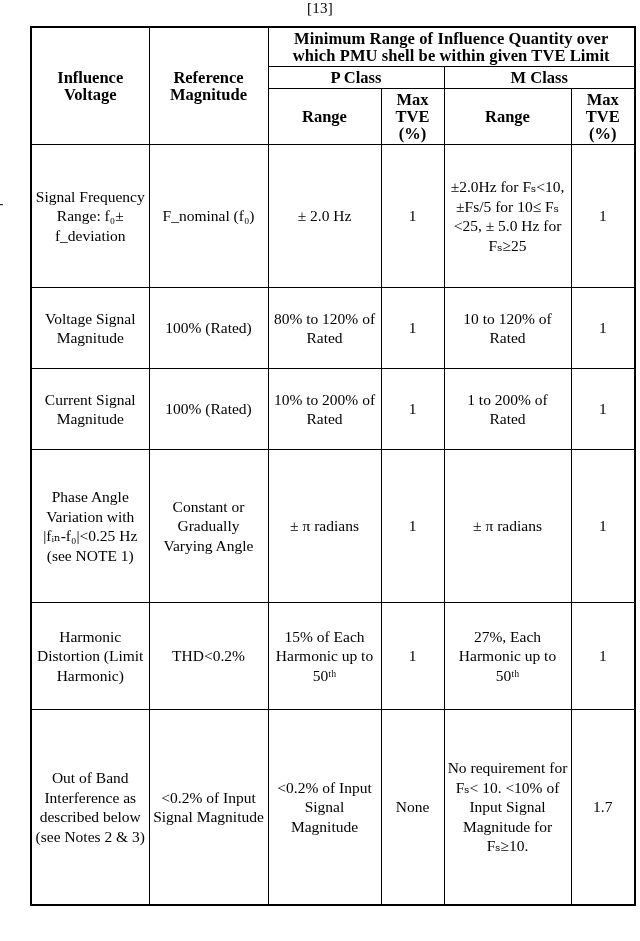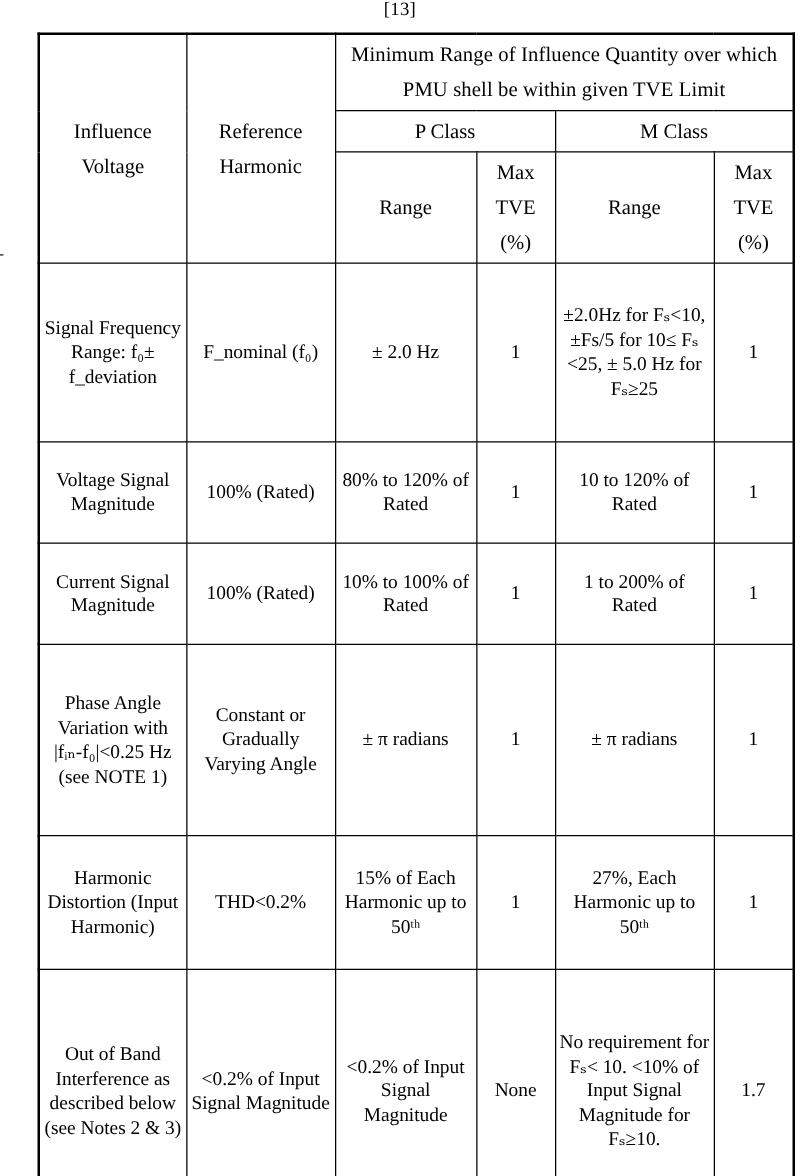--- a/index.html
+++ b/index.html
@@ -69,23 +69,23 @@
   table.spec th,
   table.spec td {
     text-align: center;
     vertical-align: middle;
     padding: 2px 3px;
     font-size: 15.5px;
     line-height: 19.5px;
   }
 
   table.spec th {
-    font-weight: normal;
+    font-weight: bold;
     font-size: 16.5px;
-    line-height: 28px;
+    line-height: 17px;
     margin-top: 40px;
   }
 
   th.hdr-left {
     text-align: center;
   }
   th.banner {
     font-size: 17px;
     line-height: 22px;
     letter-spacing: 0.1px;
@@ -135,21 +135,21 @@
       <col class="c1">
         <col class="c2">
         <col class="c3">
         <col class="c4">
         <col class="c5">
         <col class="c6">
     </colgroup>
     <thead>
       <tr>
         <th class="hdr-left" rowspan="3">Influence Voltage</th>
-        <th class="hdr-left" rowspan="3">Reference Harmonic</th>
+        <th class="hdr-left" rowspan="3">Reference Magnitude</th>
         <th class="banner" colspan="4">Minimum Range of Influence Quantity over which PMU shell be within given TVE Limit</th>
       </tr>
       <tr>
         <th class="classhdr" colspan="2">P Class</th>
         <th class="classhdr" colspan="2">M Class</th>
       </tr>
       <tr>
         <th class="subhdr-range">Range</th>
         <th class="subhdr-tve">Max TVE (%)</th>
         <th>Range</th>
@@ -169,35 +169,35 @@
         <td class="body-cell">Voltage Signal Magnitude</td>
         <td class="body-cell">100% (Rated)</td>
         <td class="body-cell">80% to 120% of Rated</td>
         <td class="body-cell">1</td>
         <td class="body-cell">10 to 120% of Rated</td>
         <td class="body-cell">1</td>
       </tr>
       <tr class="row-curr">
         <td class="body-cell">Current Signal Magnitude</td>
         <td class="body-cell">100% (Rated)</td>
-        <td class="body-cell">10% to 100% of Rated</td>
+        <td class="body-cell">10% to 200% of Rated</td>
         <td class="body-cell">1</td>
         <td class="body-cell">1 to 200% of Rated</td>
         <td class="body-cell">1</td>
       </tr>
       <tr class="row-phase">
         <td class="body-cell">Phase Angle Variation with |fᵢₙ-f₀|&lt;0.25 Hz (see NOTE 1)</td>
         <td class="body-cell">Constant or Gradually Varying Angle</td>
         <td class="body-cell">± π radians</td>
         <td class="body-cell">1</td>
         <td class="body-cell">± π radians</td>
         <td class="body-cell">1</td>
       </tr>
       <tr class="row-harm">
-        <td class="body-cell">Harmonic Distortion (Input Harmonic)</td>
+        <td class="body-cell">Harmonic Distortion (Limit Harmonic)</td>
         <td class="body-cell">THD&lt;0.2%</td>
         <td class="body-cell">15% of Each Harmonic up to 50ᵗʰ</td>
         <td class="body-cell">1</td>
         <td class="body-cell">27%, Each Harmonic up to 50ᵗʰ</td>
         <td class="body-cell">1</td>
       </tr>
       <tr class="row-oob">
         <td class="body-cell">Out of Band Interference as described below (see Notes 2 &amp; 3)</td>
         <td class="body-cell">&lt;0.2% of Input Signal Magnitude</td>
         <td class="body-cell">&lt;0.2% of Input Signal Magnitude</td>

